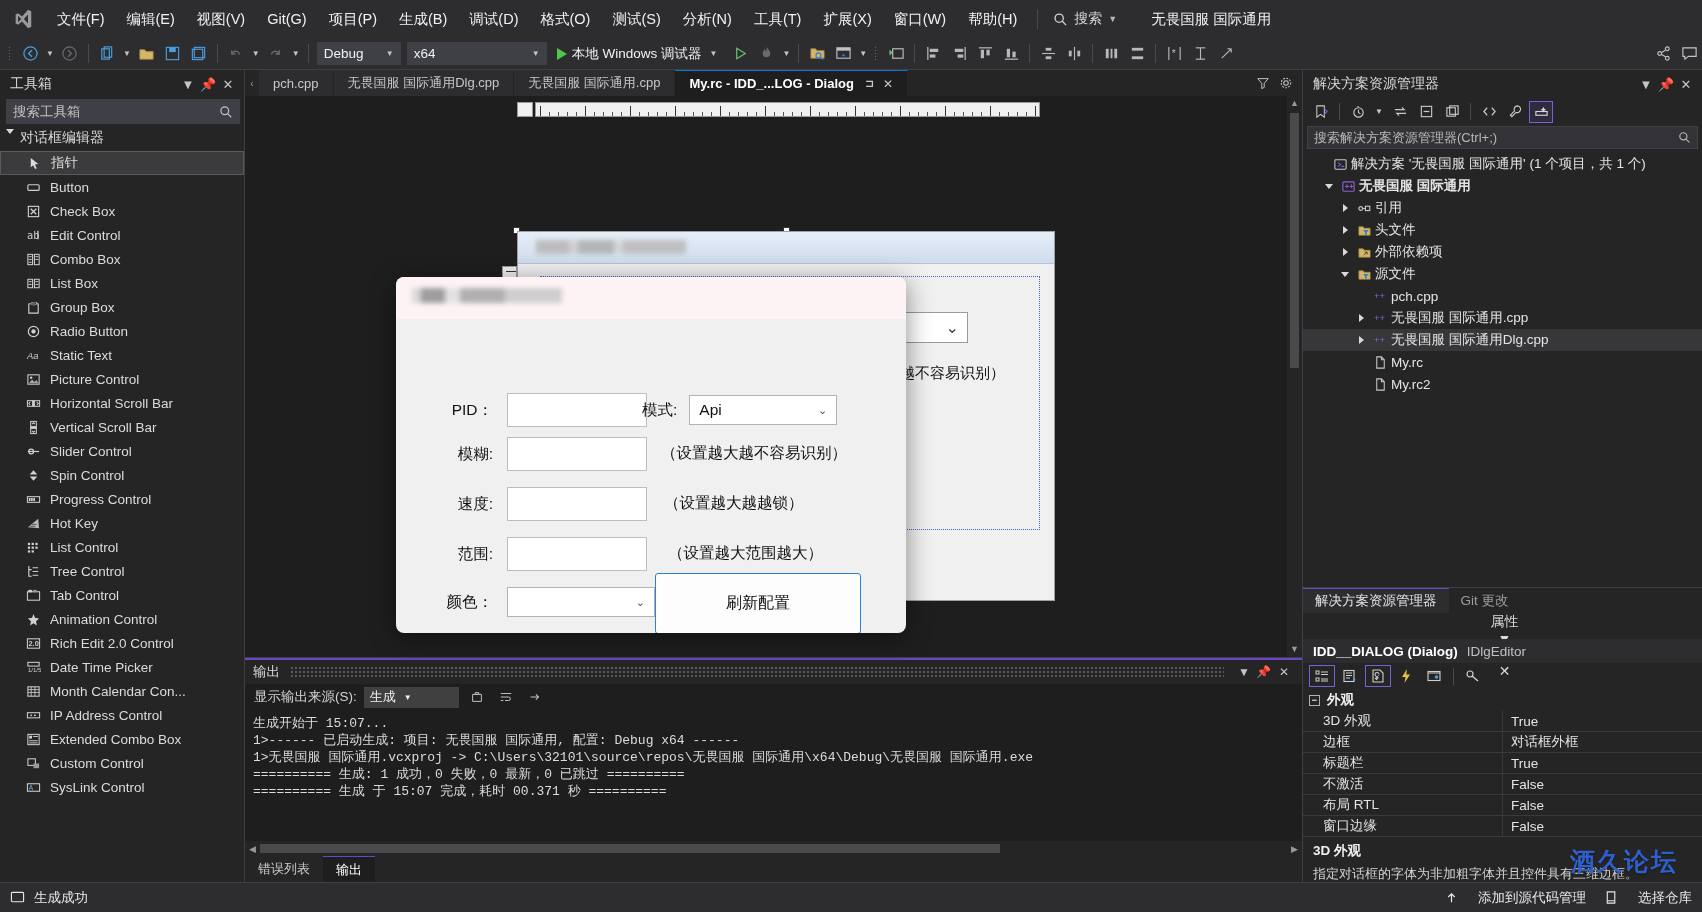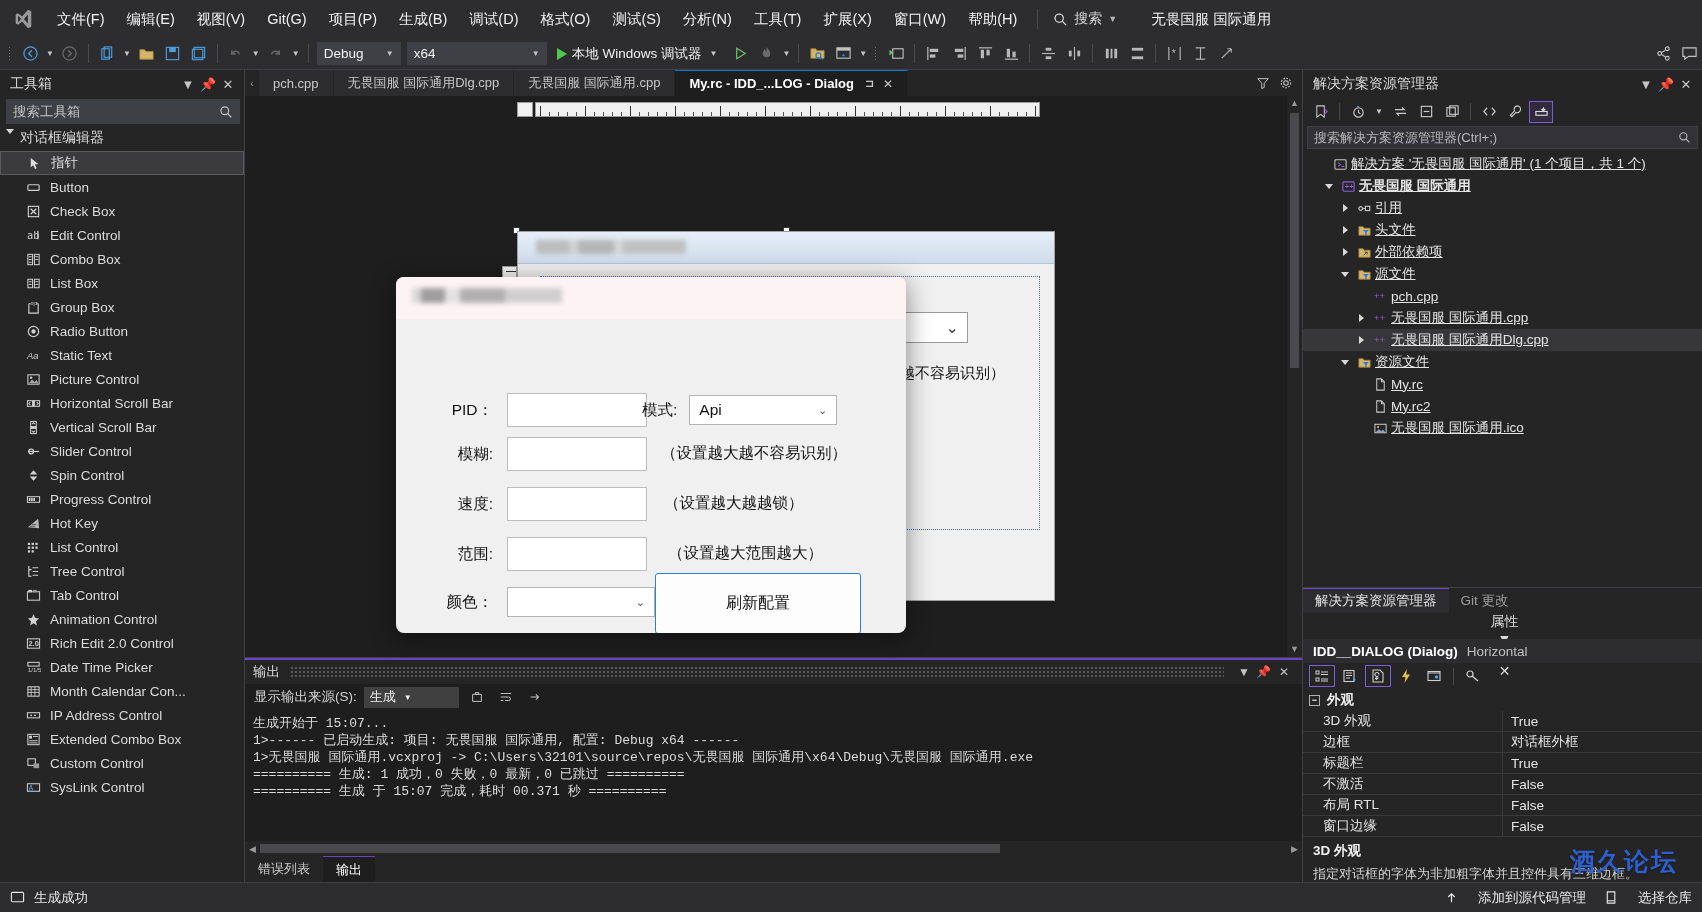--- a/index.html
+++ b/index.html
@@ -216,21 +216,21 @@
   .se-btn { width: 24px; height: 22px; display: flex; align-items: center; justify-content: center; color: #c9c9c9; }
   .se-btn.on { border: 1px solid #7b5fd6; background: #2f2a3e; }
   .se-btn svg { width: 15px; height: 15px; }
   .se-sep { width: 1px; height: 17px; background: #4a4a4a; margin: 0 4px; }
   .se-search {
     height: 23px; margin: 1px 4px 2px 4px; background: #333337; border: 1px solid #3f3f46;
     display: flex; align-items: center; padding: 0 6px; color: #b9b9b9; font-size: 13px;
   }
   .se-search .txt { flex: 1; }
   .tree { flex: 1 1 auto; overflow: hidden; padding-top: 2px; }
-  .tn { display: flex; align-items: center; height: 22px; font-size: 13.5px; color: #e4e4e4; white-space: nowrap; text-decoration: underline; }
+  .tn { display: flex; align-items: center; height: 22px; font-size: 13.5px; color: #e4e4e4; white-space: nowrap; }
   .tn.sel { background: #37373a; }
   .tn .exp { width: 16px; display: flex; align-items: center; justify-content: center; }
   .tn .ti { width: 22px; display: flex; align-items: center; justify-content: center; }
   .tn .ti svg { width: 15px; height: 15px; }
   .tn.bold { font-weight: bold; }
   .dock-tabs { height: 26px; display: flex; align-items: stretch; border-top: 1px solid #3f3f46; }
   .dock-tab { display: flex; align-items: center; padding: 0 12px; font-size: 13.5px; color: #9d9d9d; }
   .dock-tab.active { background: #2d2d30; color: #e4e4e4; border-top: 1px solid #6b44c8; }
   .props-head { height: 26px; display: flex; align-items: center; padding: 0 6px 0 10px; font-size: 14px; color: #d9d9d9; flex-direction: column; }
   .props-obj { height: 24px; display: flex; align-items: center; gap: 9px; padding-left: 10px; background: #2d2d30; font-size: 13.5px; }
@@ -1131,80 +1131,58 @@
           <span class="exp">
               <span class="tri"></span>
             </span>
           <span class="ti">
               <svg viewBox="0 0 16 16">
                 <text x="1" y="11" font-size="10" fill="#8a5fd6">++</text>
               </svg>
             </span>
           <span>无畏国服 国际通用Dlg.cpp</span>
         </div>
-        <div class="tn" style="padding-left:34px">
-          <span class="exp">
-              <span class="tri open"></span>
-            </span>
-          <span class="ti">
-              <svg viewBox="0 0 16 16">
-                <path d="M2 4h4.5l1.2 1.6H14V13H2z" fill="#d4b56a" stroke="#a8863a" stroke-width=".8"></path>
-                <path d="M6.5 7.5h6l-2.2 2.6v2.2l-1.6.8V10.1z" fill="#2b7fd6"></path>
-              </svg>
-            </span>
-          <span>资源文件</span>
-        </div>
         <div class="tn" style="padding-left:66px">
           <span class="ti">
               <svg viewBox="0 0 16 16">
                 <path d="M4 2h5l3 3v9H4z" fill="none" stroke="#c9c9c9" stroke-width="1.1"></path>
                 <path d="M9 2v3h3" fill="none" stroke="#c9c9c9" stroke-width="1.1"></path>
               </svg>
             </span>
           <span>My.rc</span>
         </div>
         <div class="tn" style="padding-left:66px">
           <span class="ti">
               <svg viewBox="0 0 16 16">
                 <path d="M4 2h5l3 3v9H4z" fill="none" stroke="#c9c9c9" stroke-width="1.1"></path>
                 <path d="M9 2v3h3" fill="none" stroke="#c9c9c9" stroke-width="1.1"></path>
               </svg>
             </span>
           <span>My.rc2</span>
-        </div>
-        <div class="tn" style="padding-left:66px">
-          <span class="ti">
-              <svg viewBox="0 0 16 16">
-                <rect x="2" y="3.5" width="12" height="9" fill="none" stroke="#c9c9c9" stroke-width="1.1"></rect>
-                <circle cx="5.4" cy="6.4" r="1.1" fill="#e0c46a"></circle>
-                <path d="M3 12l3.3-3.6 2.3 2.4 2-1.8 2.4 3z" fill="#8aa8c8"></path>
-              </svg>
-            </span>
-          <span>无畏国服 国际通用.ico</span>
         </div>
       </div>
 
       <div class="dock-tabs">
         <div class="dock-tab active">
           <span>解决方案资源管理器</span>
         </div>
         <div class="dock-tab">
           <span>Git 更改</span>
         </div>
       </div>
 
       <div class="props-head">
         <span class="ph-title">属性</span>
         <span class="ph-ico">▼</span>
         <span class="ph-ico">📌</span>
         <span class="ph-ico">✕</span>
       </div>
       <div class="props-obj">
         <span class="nm">IDD__DIALOG (Dialog)</span>
-        <span class="cls">Horizontal</span>
+        <span class="cls">IDlgEditor</span>
       </div>
       <div class="props-tb">
         <div class="pb on">
           <svg viewBox="0 0 16 16">
               <rect x="2" y="3" width="3" height="3" fill="none" stroke="#d0d0d0" stroke-width="1"></rect>
               <rect x="2" y="10" width="3" height="3" fill="none" stroke="#d0d0d0" stroke-width="1"></rect>
               <path d="M7 4h7M7 6.5h7M7 11h7M7 13h7" stroke="#d0d0d0" stroke-width="1.2"></path>
             </svg>
         </div>
         <div class="pb">

